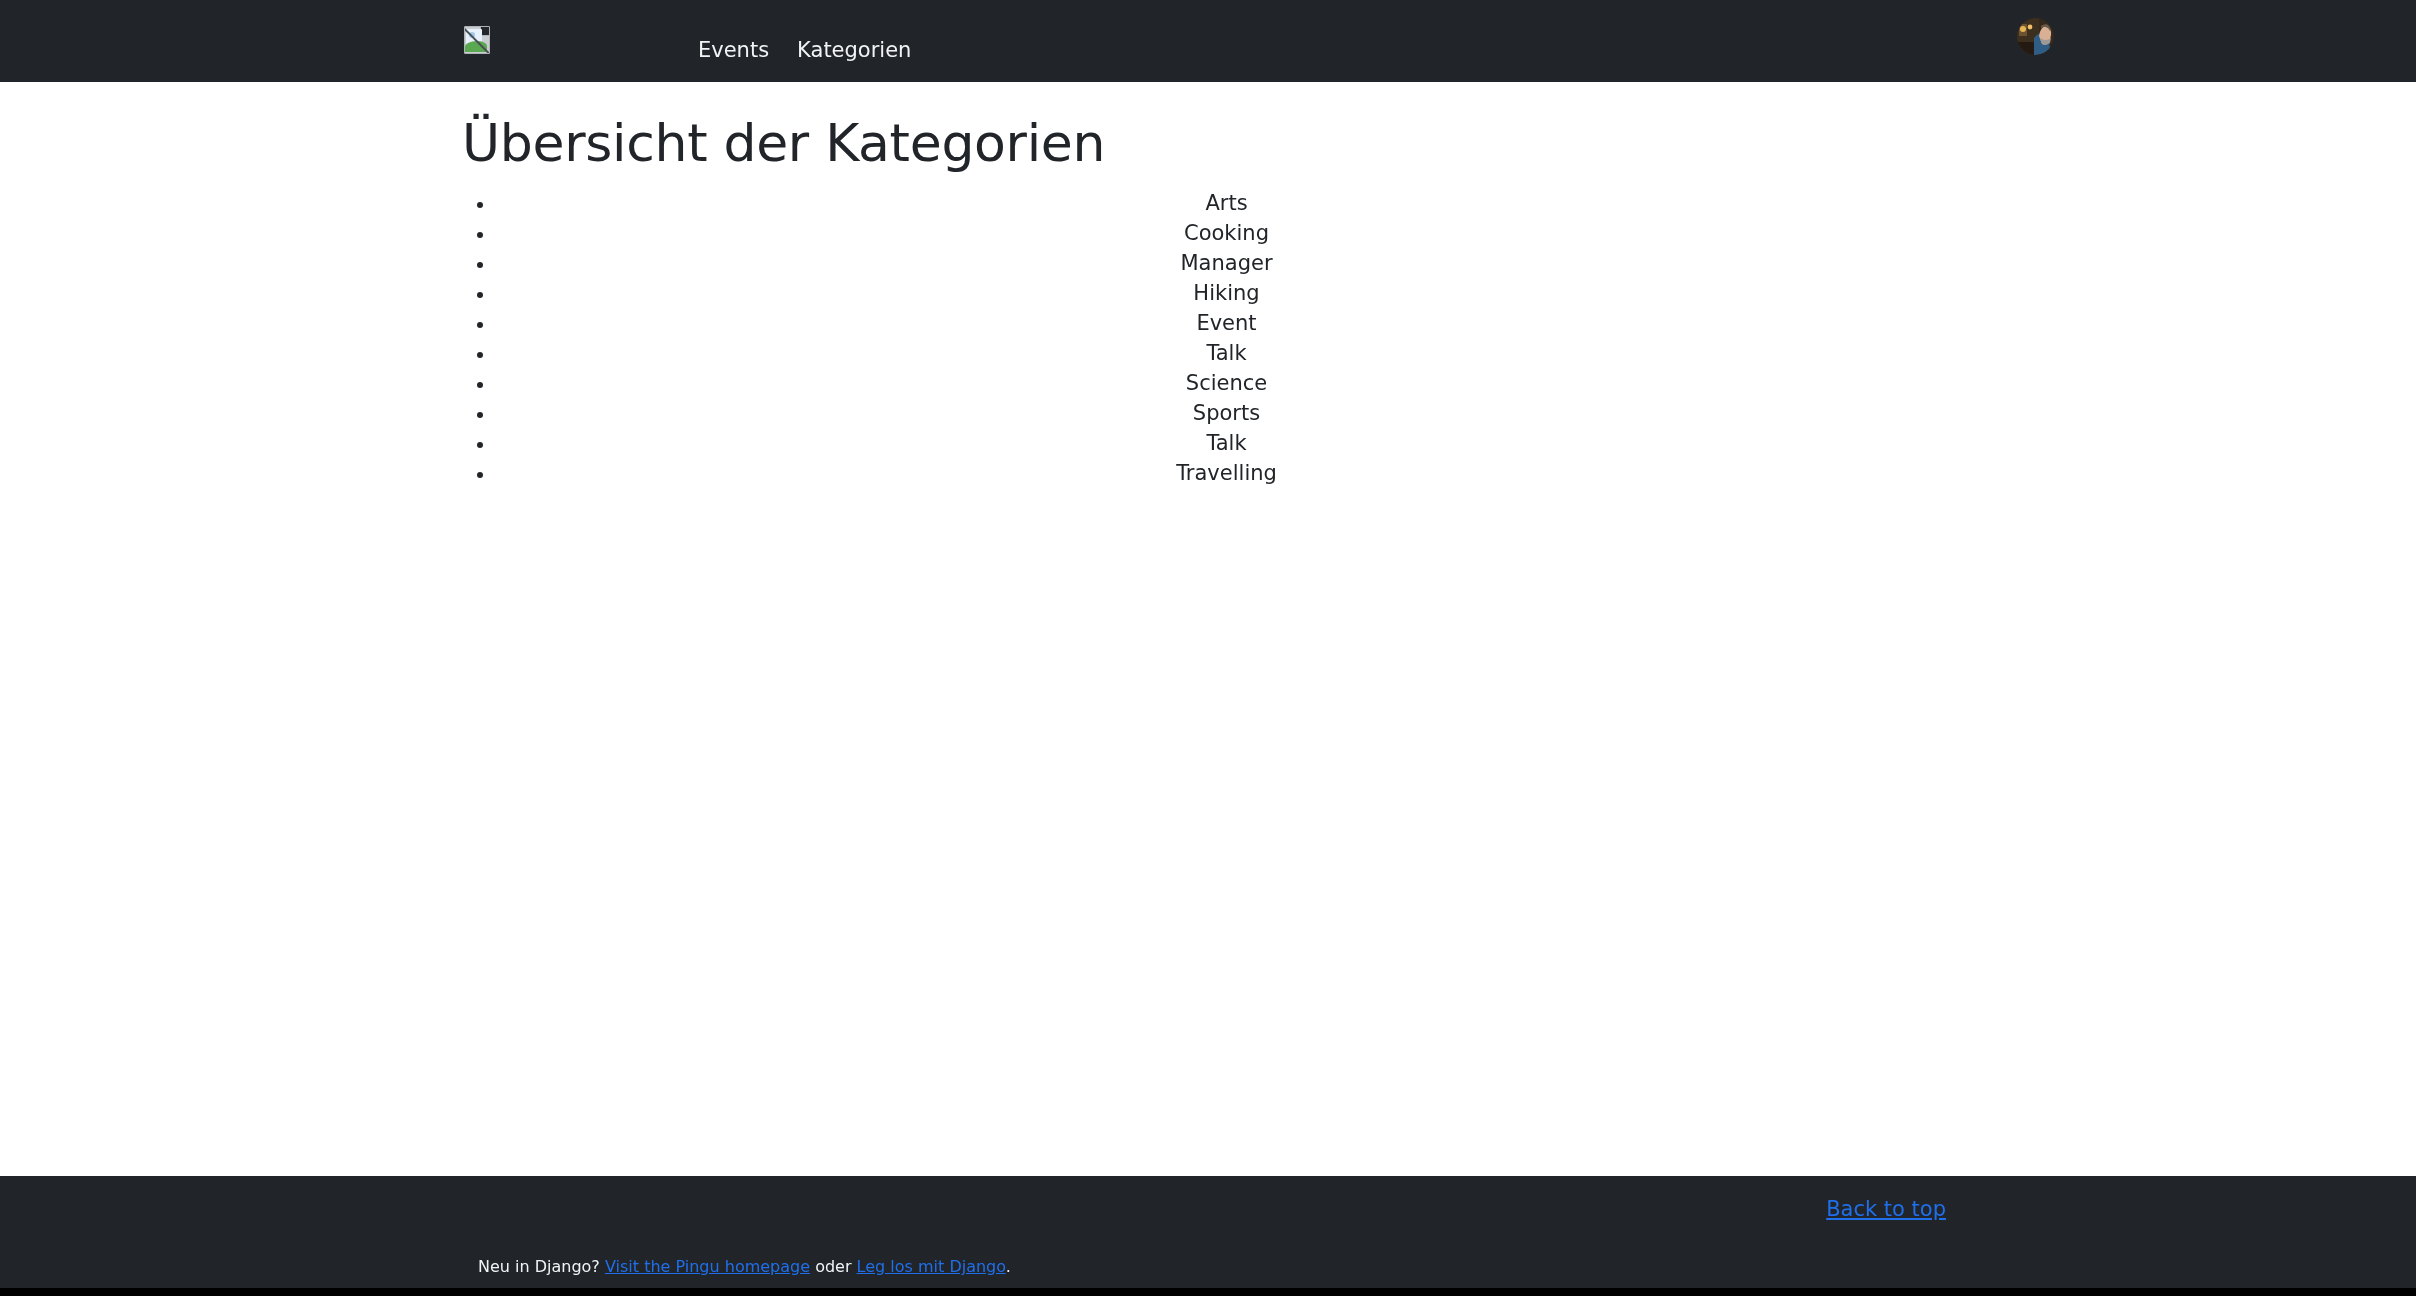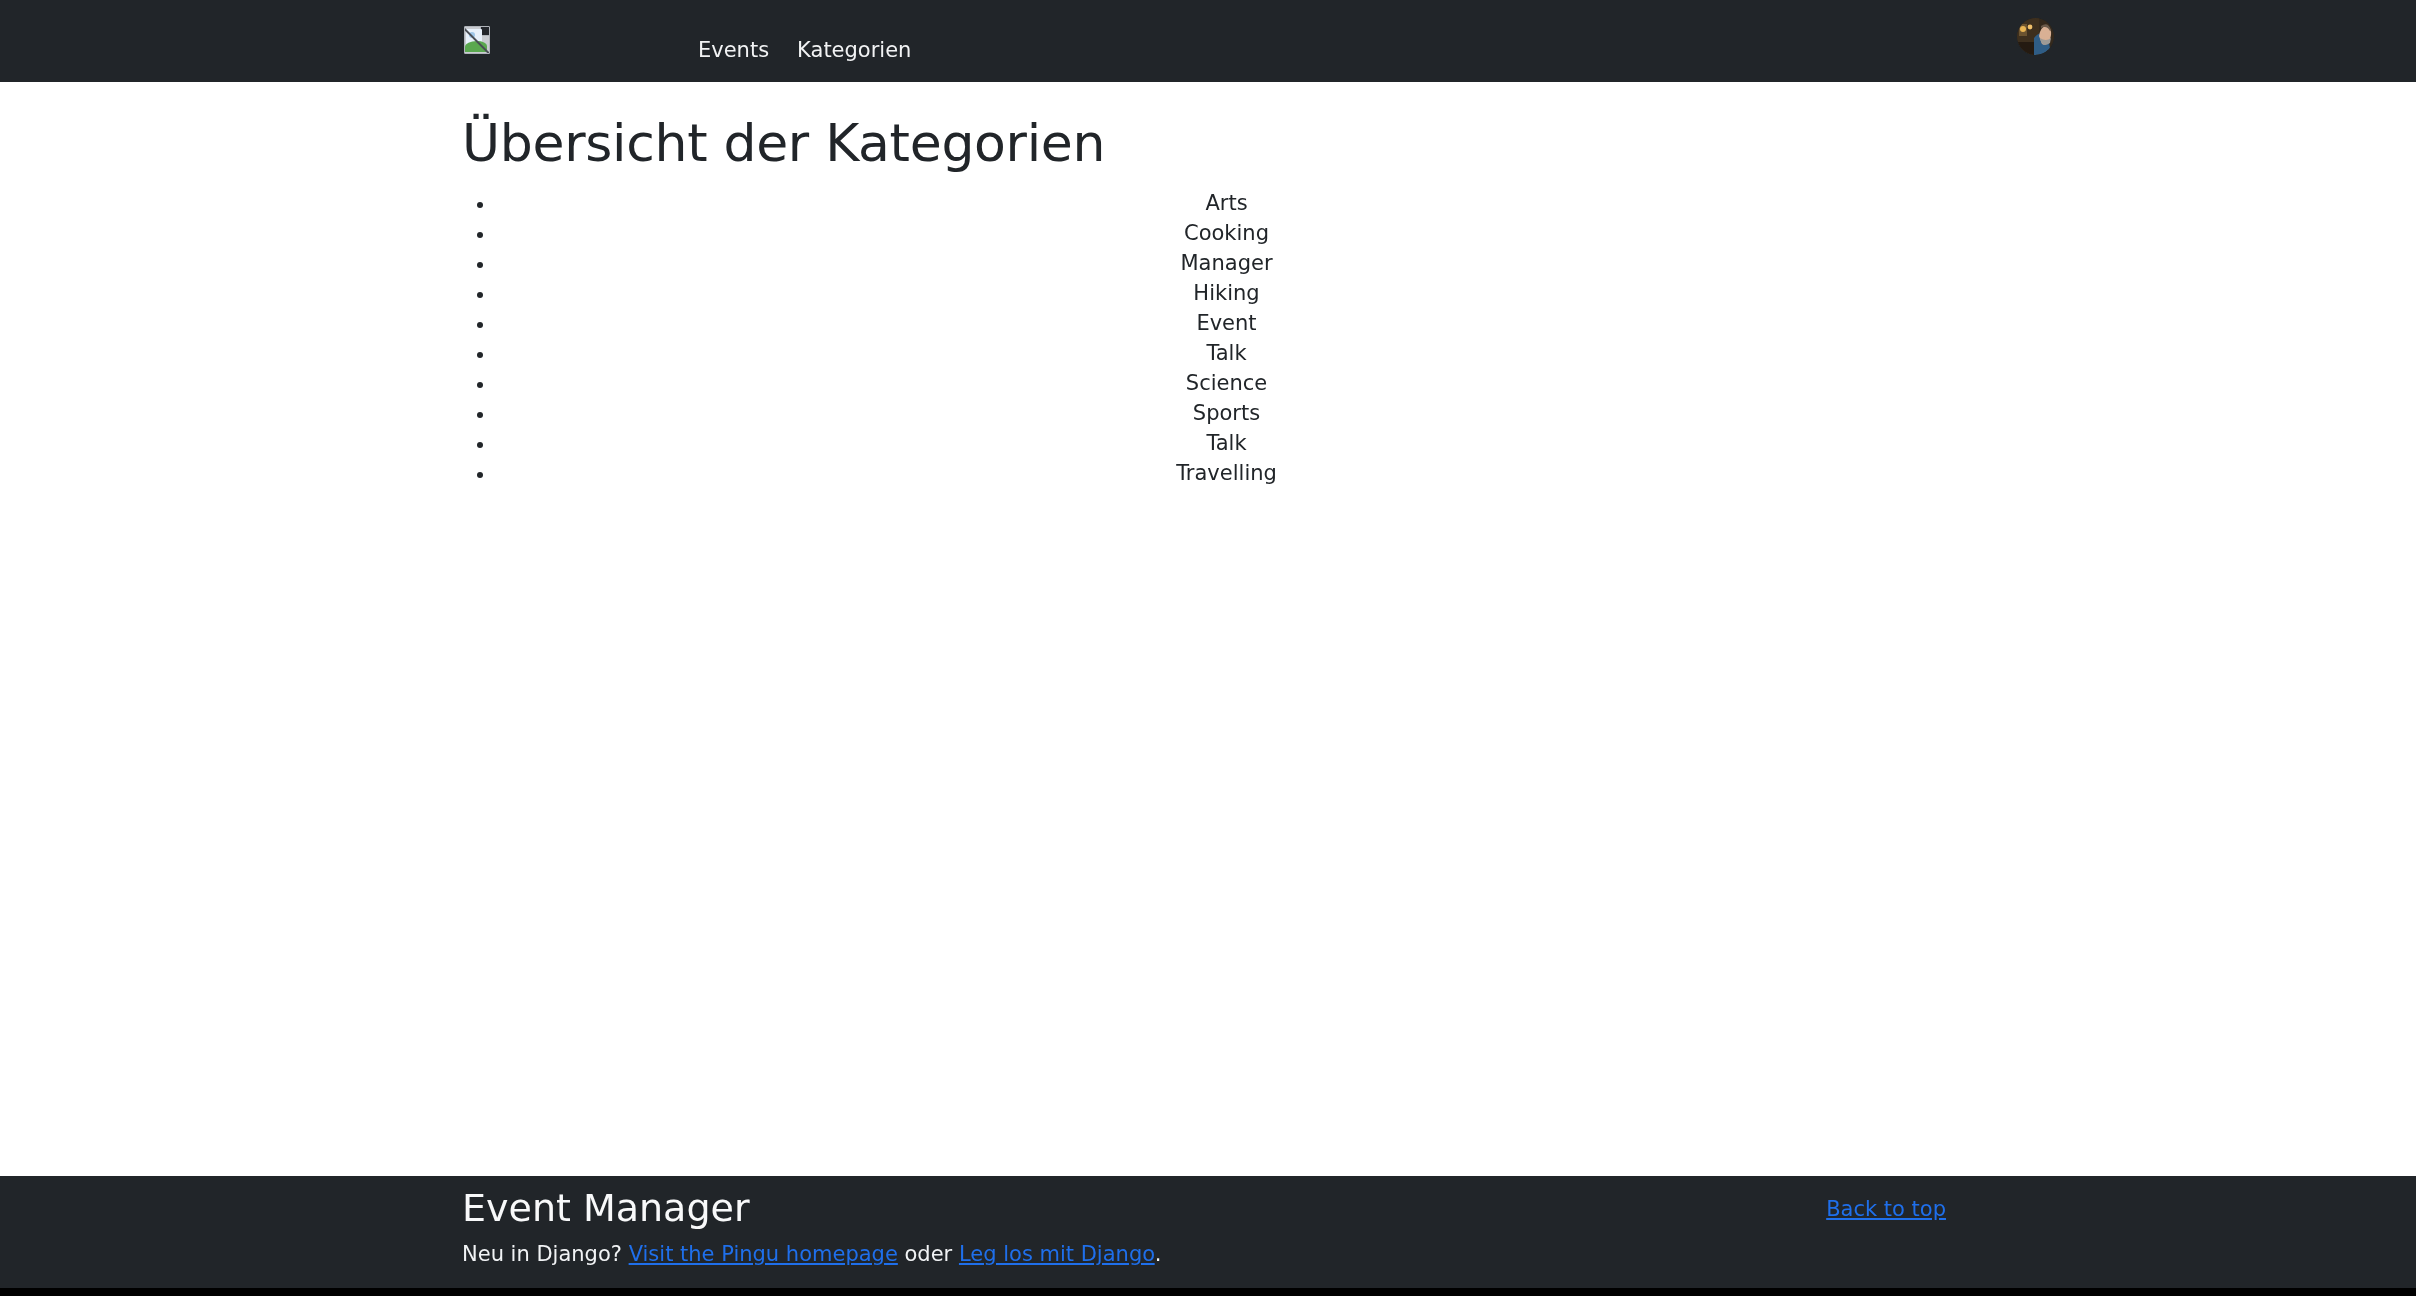--- a/index.html
+++ b/index.html
@@ -209,22 +209,22 @@
     margin: 0;
     font-size: 38px;
     font-weight: 400;
     line-height: 1.2;
     color: #f8f9fa;
   }
   .footer-text {
     position: absolute;
     left: 0;
     top: 64px;
-    margin: 0;
-    font-size: 21px;
+    margin: 16px;
+    font-size: 16px;
     line-height: 1.4;
     color: #f1f3f5;
     white-space: nowrap;
   }
   .footer-text a, .back-to-top {
     color: #1f6feb;
     text-decoration: underline;
     cursor: pointer;
   }
   .back-to-top {
@@ -305,20 +305,19 @@
         <li>Science</li>
         <li>Sports</li>
         <li>Talk</li>
         <li>Travelling</li>
       </ul>
     </div>
   </main>
 
   <footer class="footer">
     <div class="footer-inner">
-      <h2 class="footer-title">Event Manager</h2>
       <p class="footer-text"><span>Neu in Django? </span><a href="#">Visit the Pingu homepage</a><span> oder </span><a href="#">Leg los mit Django</a><span>.</span></p>
       <a class="back-to-top" href="#">Back to top</a>
     </div>
     <div class="bottom-strip"></div>
   </footer>
 
 </div>
 
 </body></html>

